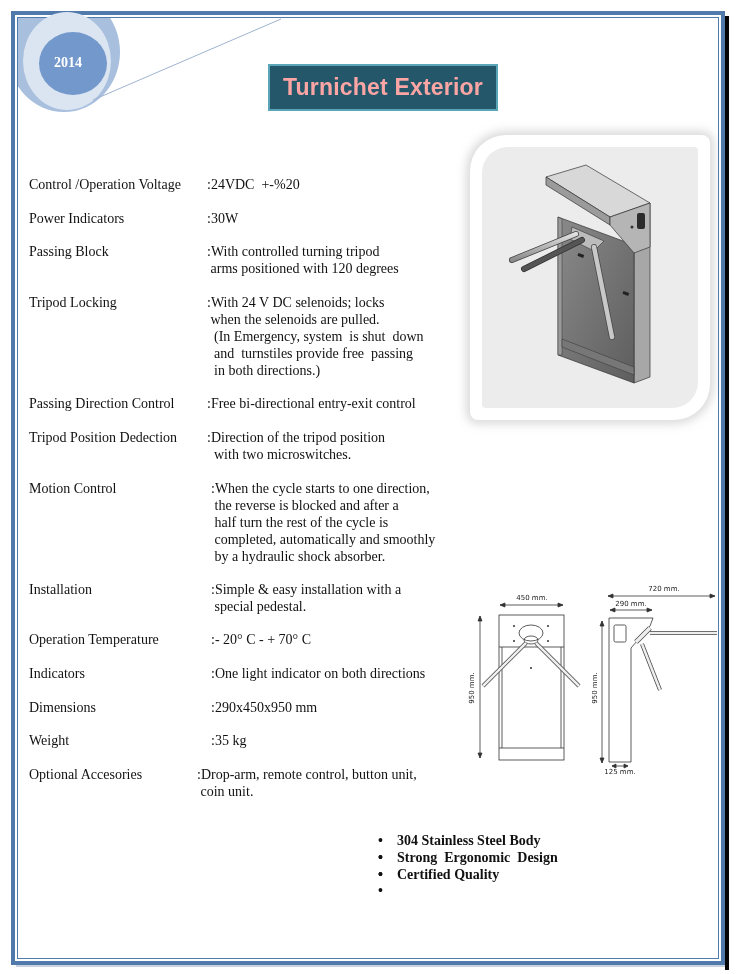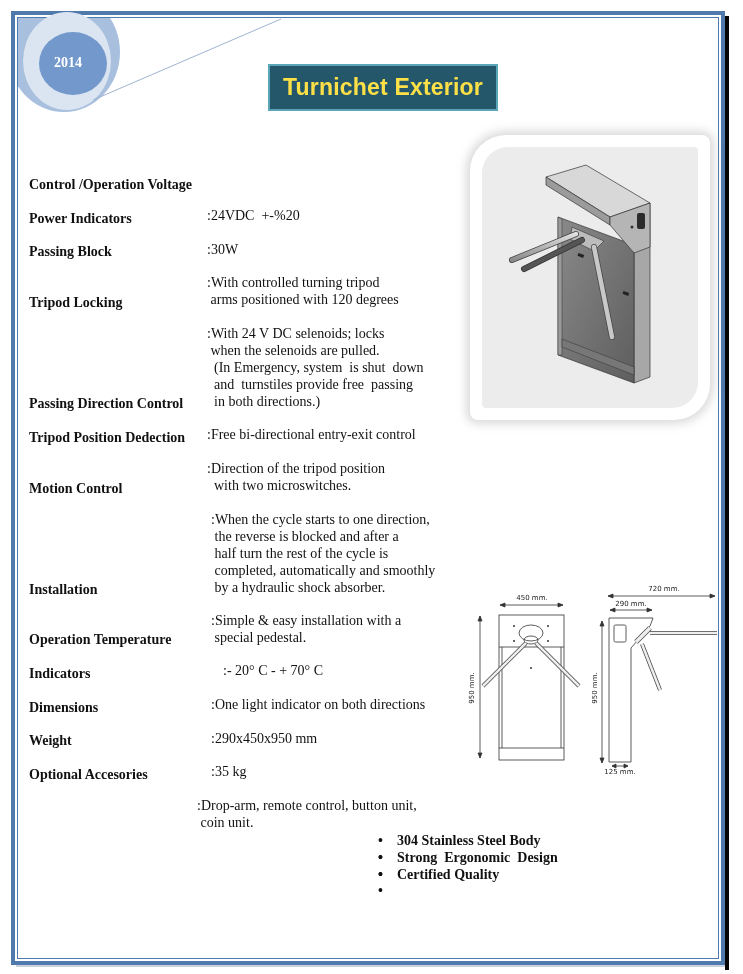--- a/index.html
+++ b/index.html
@@ -13,26 +13,26 @@
 
   
   .year-outer { position: absolute; left: 8px; top: -8px; width: 112px; height: 120px; border-radius: 50%; background: #a8bfde; clip-path: inset(26px 0 0 10px); }
   .year-mid { position: absolute; left: 23px; top: 12px; width: 88px; height: 98px; border-radius: 50%; background: #dbe5f2; }
   .year-inner { position: absolute; left: 39px; top: 32px; width: 68px; height: 63px; border-radius: 50%; background: #7399cc; display: flex; align-items: center; justify-content: center; }
   .year-text { color: #fff; font-family: "Liberation Serif", serif; font-weight: bold; font-size: 14px; margin-left: -10px; margin-top: -2px; }
   .diag-line { position: absolute; left: 0; top: 0; width: 743px; height: 140px; pointer-events: none; }
 
   
   .title-box { position: absolute; left: 268px; top: 64px; width: 230px; height: 47px; background: #245769; border: 2px solid #5aa6b8; border-top-width: 2px; box-sizing: border-box; display: flex; align-items: center; justify-content: center; }
-  .title-text { color: #fde047; font-family: "Liberation Sans", sans-serif; font-weight: bold; font-size: 23px; letter-spacing: 0.2px; }
+  .title-text { color: #fca5a5; font-family: "Liberation Sans", sans-serif; font-weight: bold; font-size: 23px; letter-spacing: 0.2px; }
 
   
   .spec { position: absolute; left: 29px; font-size: 14px; line-height: 17px; }
-  .spec .label { position: absolute; left: 0; top: 0; font-weight: bold; white-space: nowrap; }
-  .spec .value { position: absolute; top: 0; white-space: pre; margin-top: 31px; }
+  .spec .label { position: absolute; left: 0; top: 0; font-weight: normal; white-space: nowrap; }
+  .spec .value { position: absolute; top: 0; white-space: pre; }
 
   
   .photo-wrap { position: absolute; left: 470px; top: 135px; width: 240px; height: 285px; border-radius: 36px 8px 36px 8px; background: #ffffff; box-shadow: 0 0 10px 4px rgba(150,150,150,0.35); }
   .photo-inner { position: absolute; left: 12px; top: 12px; width: 216px; height: 261px; border-radius: 26px 4px 26px 4px; background: #ececec; overflow: hidden; }
 
   
   .drawing { position: absolute; }
   .dim-text { font-family: "DejaVu Sans", sans-serif; font-size: 7px; fill: #222; }
 
   
@@ -102,21 +102,21 @@
  completed, automatically and smoothly
  by a hydraulic shock absorber.</span>
   </div>
   <div class="spec" style="top:581px">
     <span class="label">Installation</span>
     <span class="value" style="left:182px">:Simple &amp; easy installation with a
  special pedestal.</span>
   </div>
   <div class="spec" style="top:631px">
     <span class="label">Operation Temperature</span>
-    <span class="value" style="left:194px">:- 20° C - + 70° C</span>
+    <span class="value" style="left:182px">:- 20° C - + 70° C</span>
   </div>
   <div class="spec" style="top:665px">
     <span class="label">Indicators</span>
     <span class="value" style="left:182px">:One light indicator on both directions</span>
   </div>
   <div class="spec" style="top:699px">
     <span class="label">Dimensions</span>
     <span class="value" style="left:182px">:290x450x950 mm</span>
   </div>
   <div class="spec" style="top:732px">

